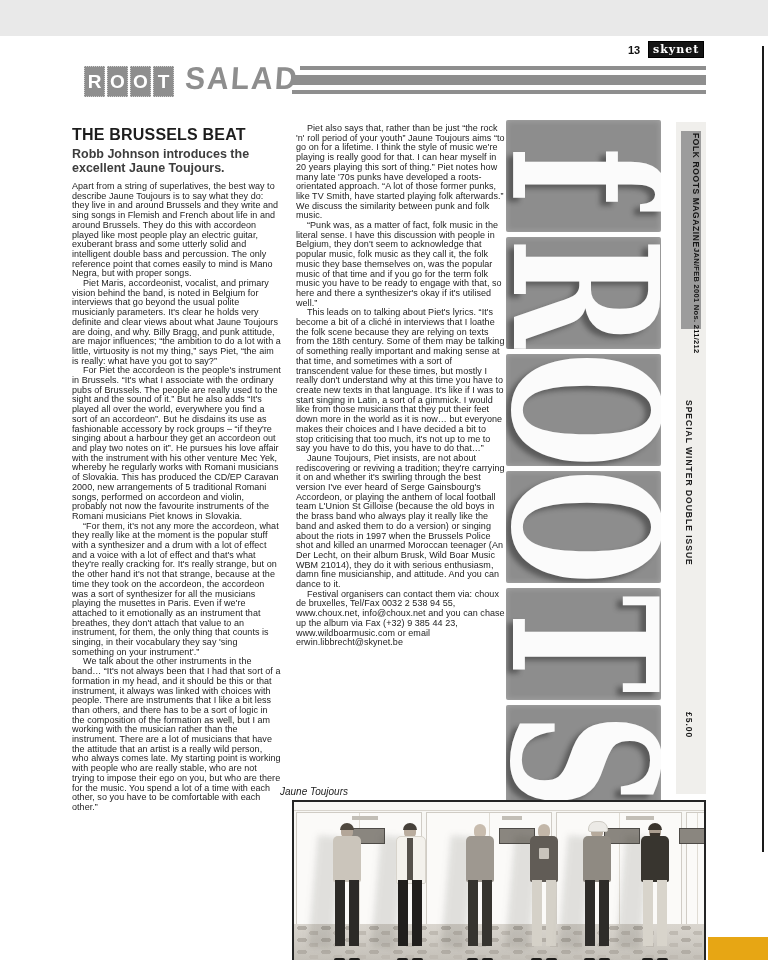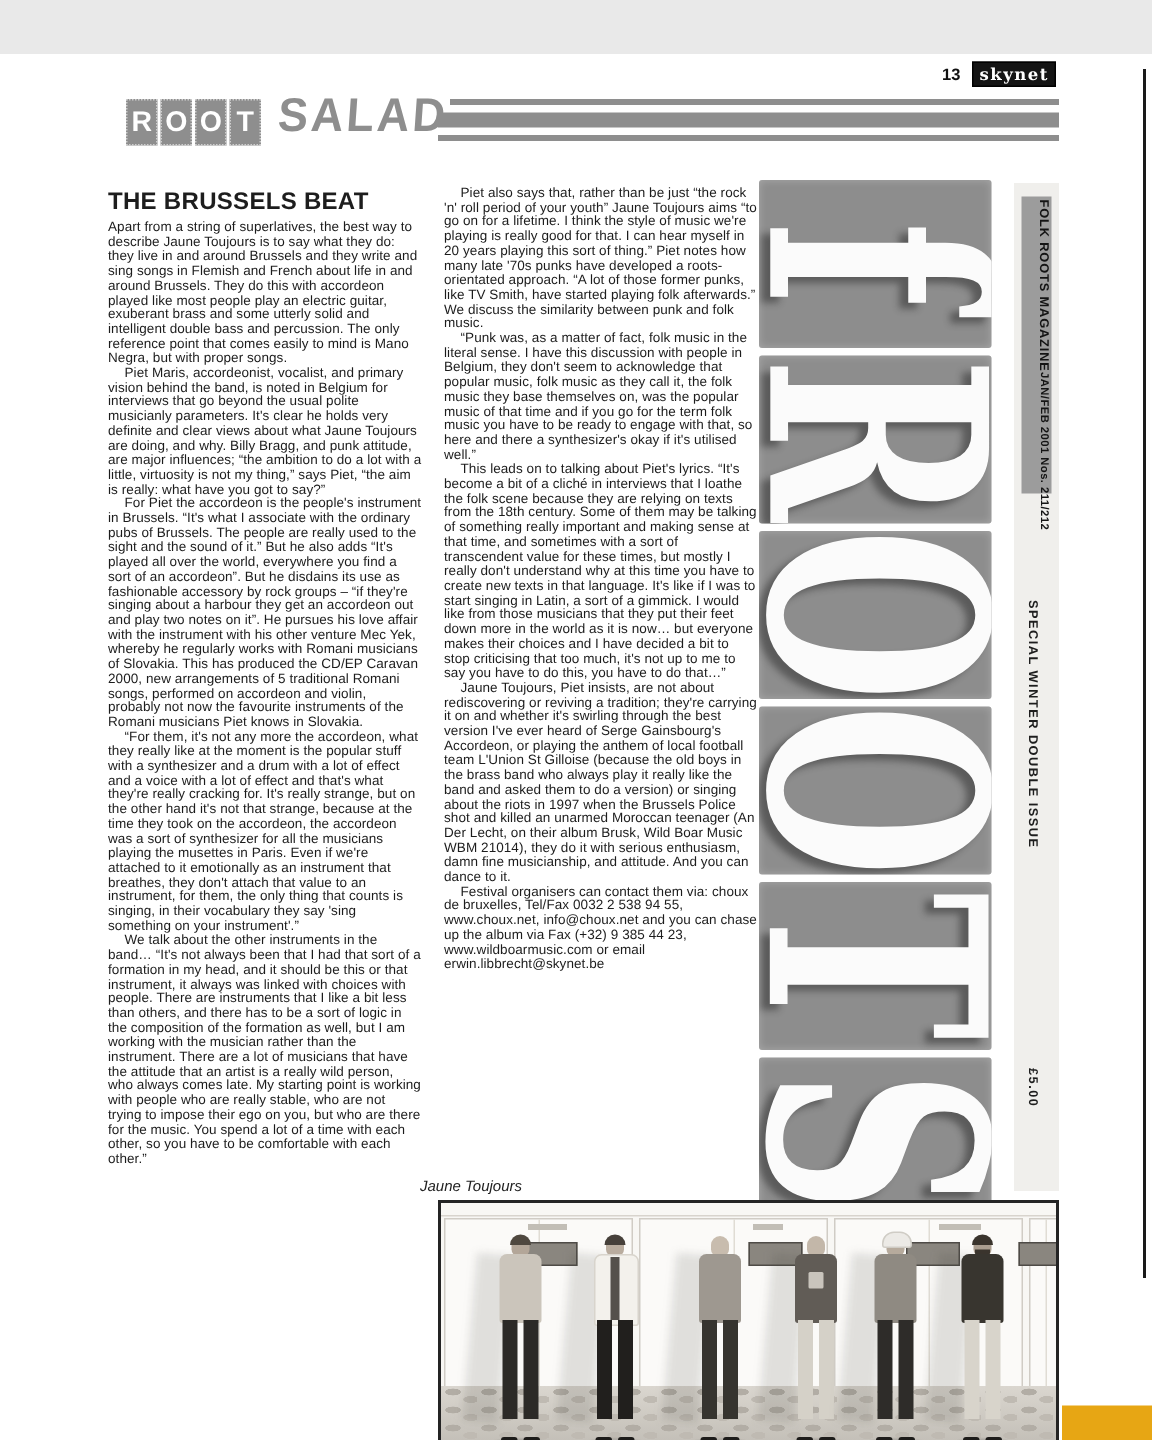--- a/index.html
+++ b/index.html
@@ -111,20 +111,21 @@
     <span class="lbox">O</span>
     <span class="lbox">T</span>
   </div>
   <div class="salad">SALAD</div>
   <div class="bar t1"></div>
   <div class="bar t2"></div>
   <div class="bar t3"></div>
 
   <div id="col-left" class="col">
     <h1 class="title">THE BRUSSELS BEAT</h1>
+    <h2 class="standfirst">Robb Johnson introduces the excellent Jaune Toujours.</h2>
     <p class="noindent">Apart from a string of superlatives, the best way to describe Jaune Toujours is to say what they do: they live in and around Brussels and they write and sing songs in Flemish and French about life in and around Brussels. They do this with accordeon played like most people play an electric guitar, exuberant brass and some utterly solid and intelligent double bass and percussion. The only reference point that comes easily to mind is Mano Negra, but with proper songs.</p>
     <p>Piet Maris, accordeonist, vocalist, and primary vision behind the band, is noted in Belgium for interviews that go beyond the usual polite musicianly parameters. It's clear he holds very definite and clear views about what Jaune Toujours are doing, and why. Billy Bragg, and punk attitude, are major influences; “the ambition to do a lot with a little, virtuosity is not my thing,” says Piet, “the aim is really: what have you got to say?”</p>
     <p>For Piet the accordeon is the people's instrument in Brussels. “It's what I associate with the ordinary pubs of Brussels. The people are really used to the sight and the sound of it.” But he also adds “It's played all over the world, everywhere you find a sort of an accordeon”. But he disdains its use as fashionable accessory by rock groups – “if they're singing about a harbour they get an accordeon out and play two notes on it”. He pursues his love affair with the instrument with his other venture Mec Yek, whereby he regularly works with Romani musicians of Slovakia. This has produced the CD/EP Caravan 2000, new arrangements of 5 traditional Romani songs, performed on accordeon and violin, probably not now the favourite instruments of the Romani musicians Piet knows in Slovakia.</p>
     <p>“For them, it's not any more the accordeon, what they really like at the moment is the popular stuff with a synthesizer and a drum with a lot of effect and a voice with a lot of effect and that's what they're really cracking for. It's really strange, but on the other hand it's not that strange, because at the time they took on the accordeon, the accordeon was a sort of synthesizer for all the musicians playing the musettes in Paris. Even if we're attached to it emotionally as an instrument that breathes, they don't attach that value to an instrument, for them, the only thing that counts is singing, in their vocabulary they say 'sing something on your instrument'.”</p>
     <p>We talk about the other instruments in the band… “It's not always been that I had that sort of a formation in my head, and it should be this or that instrument, it always was linked with choices with people. There are instruments that I like a bit less than others, and there has to be a sort of logic in the composition of the formation as well, but I am working with the musician rather than the instrument. There are a lot of musicians that have the attitude that an artist is a really wild person, who always comes late. My starting point is working with people who are really stable, who are not trying to impose their ego on you, but who are there for the music. You spend a lot of a time with each other, so you have to be comfortable with each other.”</p>
   </div>
 
   <div id="col-right" class="col">
     <p>Piet also says that, rather than be just “the rock 'n' roll period of your youth” Jaune Toujours aims “to go on for a lifetime. I think the style of music we're playing is really good for that. I can hear myself in 20 years playing this sort of thing.” Piet notes how many late '70s punks have developed a roots-orientated approach. “A lot of those former punks, like TV Smith, have started playing folk afterwards.” We discuss the similarity between punk and folk music.</p>
     <p>“Punk was, as a matter of fact, folk music in the literal sense. I have this discussion with people in Belgium, they don't seem to acknowledge that popular music, folk music as they call it, the folk music they base themselves on, was the popular music of that time and if you go for the term folk music you have to be ready to engage with that, so here and there a synthesizer's okay if it's utilised well.”</p>

